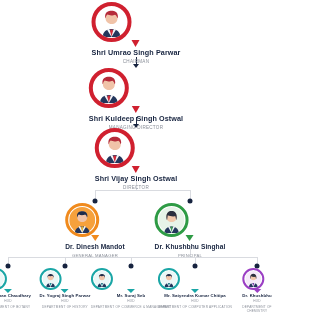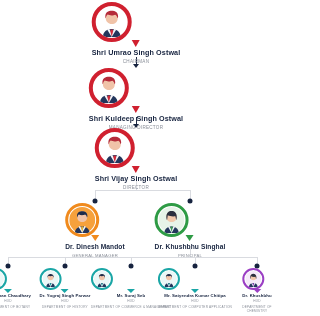--- a/index.html
+++ b/index.html
@@ -95,21 +95,21 @@
           <circle cx="15" cy="15" r="15" fill="#fff"></circle>
           <path d="M15 4c4 0 6 3 6 7s-2.6 6-6 6-6-2.4-6-6 2-7 6-7z" fill="#f0c3a8"></path>
           <path d="M8.6 9.4c0-4 3-5.6 6.4-5.6s6.4 1.6 6.4 5.6c0 .9-.3 1.6-.6 1.9-.3-2-1.2-3.2-2.3-3.6-1.6.9-5.6 1-7.6-.1-1 .7-1.6 2-1.7 3.7-.4-.3-.6-1-.6-1.9z" fill="#b52b3a"></path>
           <path d="M6 30c.6-5.2 3.6-8 9-8s8.4 2.8 9 8z" fill="#23365c"></path>
           <path d="M12.2 21.6 15 26l2.8-4.4 1.8.9L15 30l-4.6-7.5z" fill="#f2f4f8"></path>
           <path d="M14.2 22.4h1.6l.7 1.5-1.5 5.5-1.5-5.5z" fill="#cf2b3a"></path>
         </svg>
       </div>
       <div class="tip"></div>
     </div>
-    <div class="nm">Shri Umrao Singh Ostwal</div>
+    <div class="nm">Shri Umrao Singh Parwar</div>
     <div class="rl">CHAIRMAN</div>
   </div>
 
   <div class="node t-big" style="left:136px;top:68px;">
     <div class="pin">
       <div class="ring">
         <svg class="av" width="30" height="30" viewBox="0 0 30 30">
           <circle cx="15" cy="15" r="15" fill="#fff"></circle>
           <path d="M15 4c4 0 6 3 6 7s-2.6 6-6 6-6-2.4-6-6 2-7 6-7z" fill="#f0c3a8"></path>
           <path d="M8.6 9.4c0-4 3-5.6 6.4-5.6s6.4 1.6 6.4 5.6c0 .9-.3 1.6-.6 1.9-.3-2-1.2-3.2-2.3-3.6-1.6.9-5.6 1-7.6-.1-1 .7-1.6 2-1.7 3.7-.4-.3-.6-1-.6-1.9z" fill="#b52b3a"></path>

